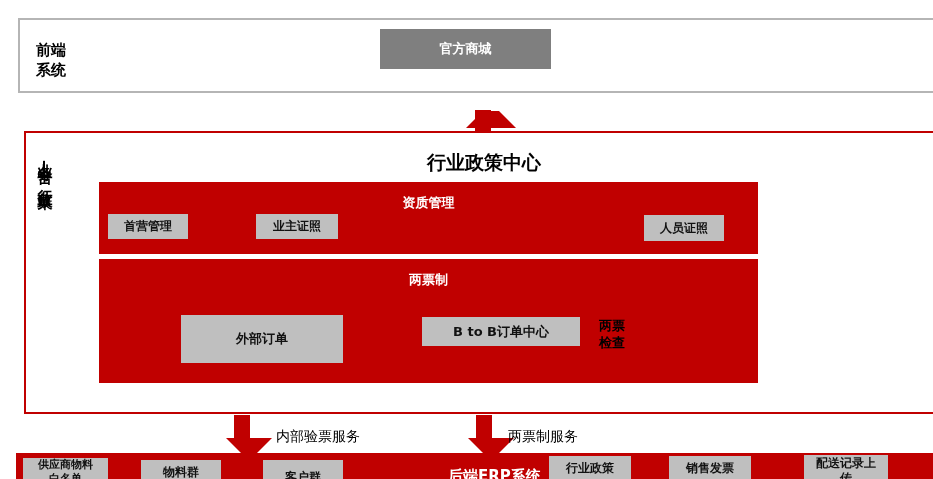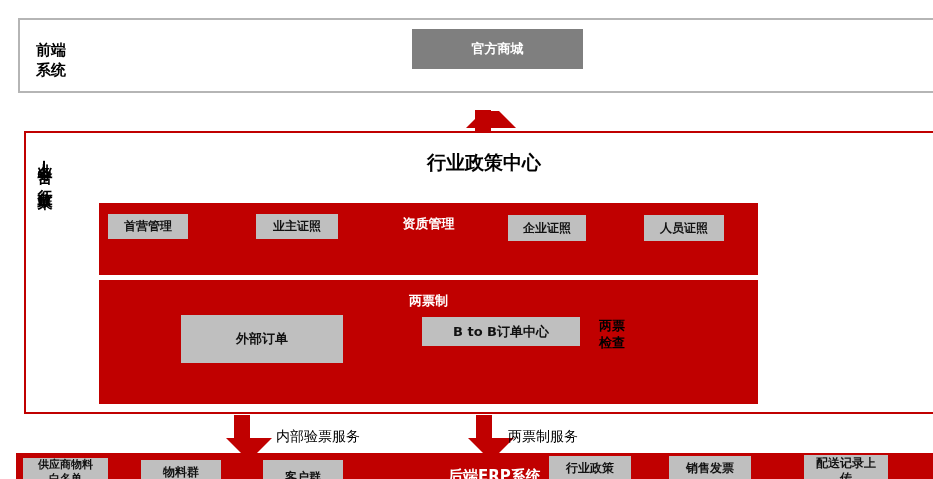--- a/index.html
+++ b/index.html
@@ -6,21 +6,21 @@
   html, body { width: 933px; height: 479px; background: #ffffff; overflow: hidden; }
   body { font-family: "DejaVu Sans", "Liberation Sans", sans-serif; color: #000; }
   #canvas { position: relative; width: 933px; height: 479px; background: #fff; }
   .abs { position: absolute; }
 
   
   .top-section { left: 2px; top: 2px; width: 928px; height: 75px;
     border: 2px solid #b5b5b5; background: #fff; }
   .frontend-label { left: 12px; top: 16px; font-size: 15px; font-weight: bold;
     white-space: pre-line; line-height: 1.35; }
-  .mall-box { left: 396px; top: 13px; width: 171px; height: 40px; background: #7f7f7f;
+  .mall-box { left: 364px; top: 13px; width: 171px; height: 40px; background: #7f7f7f;
     color: #fff; font-size: 13px; font-weight: bold;
     display: flex; align-items: center; justify-content: center; }
 
   
   .arrow-up-head { left: 450px; top: 79px; width: 0; height: 0;
     border-left: 17px solid transparent; border-right: 17px solid transparent;
     border-bottom: 17px solid #c00000; }
   .arrow-up-shaft { left: 459px; top: 94px; width: 16px; height: 21px; background: #c00000; }
   .arrow-down-shaft { top: 399px; width: 15px; height: 24px; background: #c00000; }
   .arrow-down-head { top: 422px; width: 0; height: 0;
@@ -33,21 +33,21 @@
   .arrow-label-2 { left: 484px; }
 
   
   .middle-section { left: 8px; top: 115px; width: 920px; height: 283px;
     border: 2px solid #c00000; background: #fff; }
   .side-label { left: 11px; top: 128px; writing-mode: vertical-rl;
     font-size: 15px; font-weight: bold; letter-spacing: 2px; height: 190px; }
   .middle-title { left: 8px; top: 126px; width: 920px; text-align: center;
     font-size: 19px; font-weight: bold; }
 
-  .red-panel { left: 83px; width: 659px; background: #c00000; margin-top: 21px; }
+  .red-panel { left: 83px; width: 659px; background: #c00000; }
   .panel-qual { top: 166px; height: 72px; }
   .panel-ticket { top: 243px; height: 124px; }
   .panel-title { position: absolute; left: 0; top: 4px; width: 100%; text-align: center;
     color: #fff; font-size: 13px; font-weight: bold; }
 
   .gray-node { background: #bfbfbf; color: #111; font-weight: bold;
     display: flex; align-items: center; justify-content: center; text-align: center; }
   .node-12 { font-size: 12px; }
   .node-13 { font-size: 13px; }
 
@@ -89,21 +89,20 @@
 
   <div class="abs middle-section"></div>
   <div class="abs side-label">业务中台—行业政策</div>
   <div class="abs middle-title">行业政策中心</div>
 
   <div class="abs red-panel panel-qual">
     <div class="panel-title">资质管理</div>
   </div>
   <div class="abs gray-node node-12 qual-1">首营管理</div>
   <div class="abs gray-node node-12 qual-2">业主证照</div>
-  <div class="abs gray-node node-12 qual-3">企业证照</div>
   <div class="abs gray-node node-12 qual-4">人员证照</div>
 
   <div class="abs red-panel panel-ticket">
     <div class="panel-title">两票制</div>
   </div>
   <div class="abs gray-node node-13 ticket-1">外部订单</div>
   <div class="abs gray-node node-13 ticket-2">B to B订单中心</div>
   <div class="abs ticket-note">两票
 检查</div>
 

